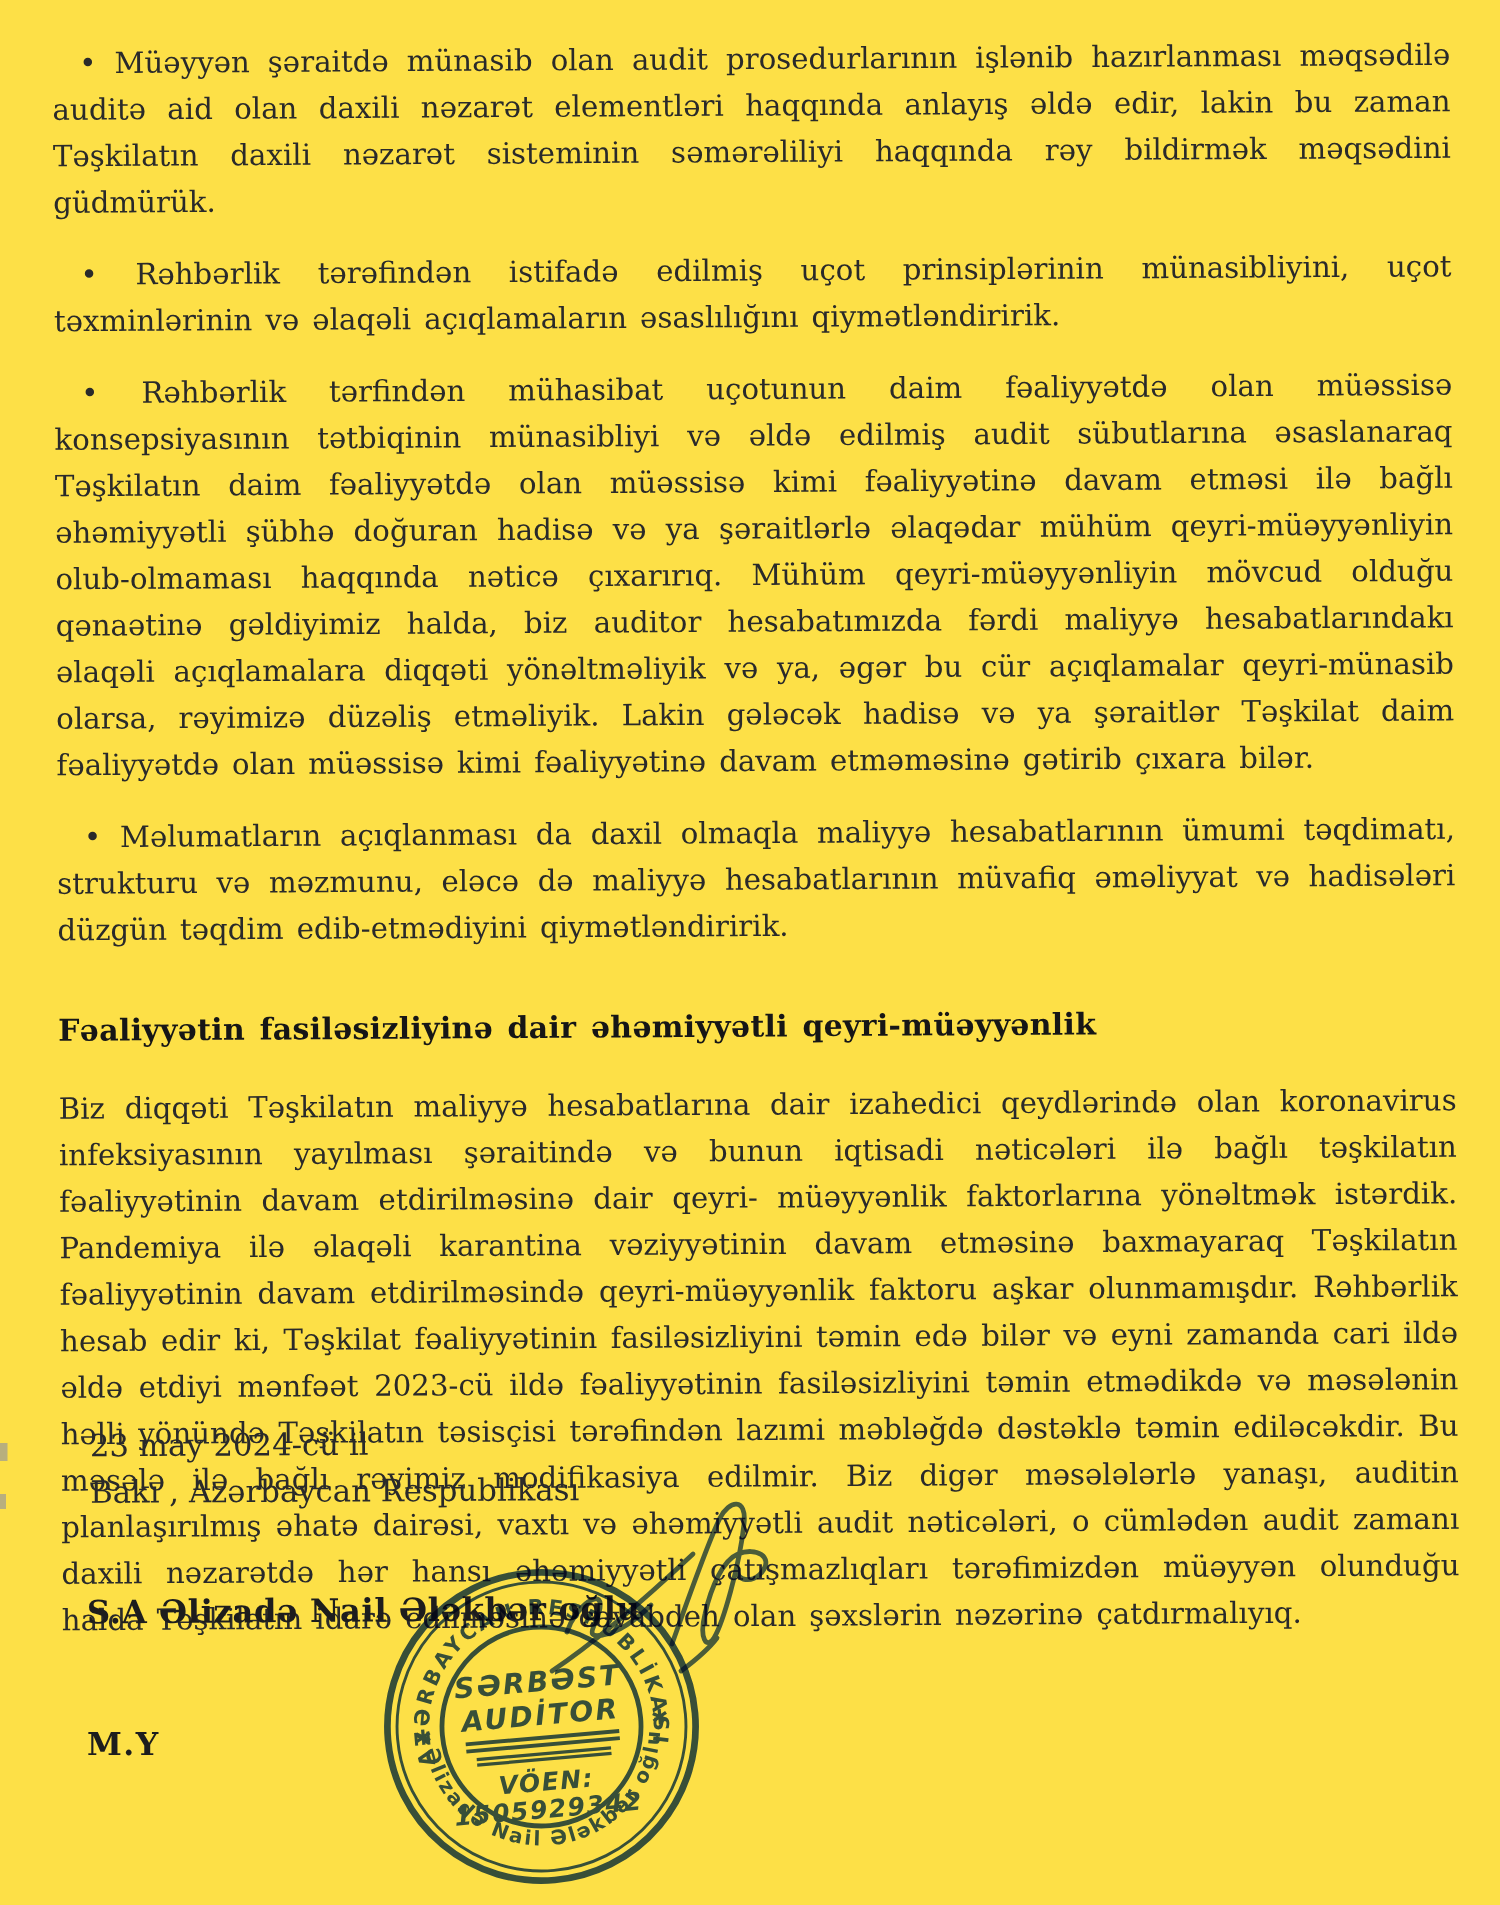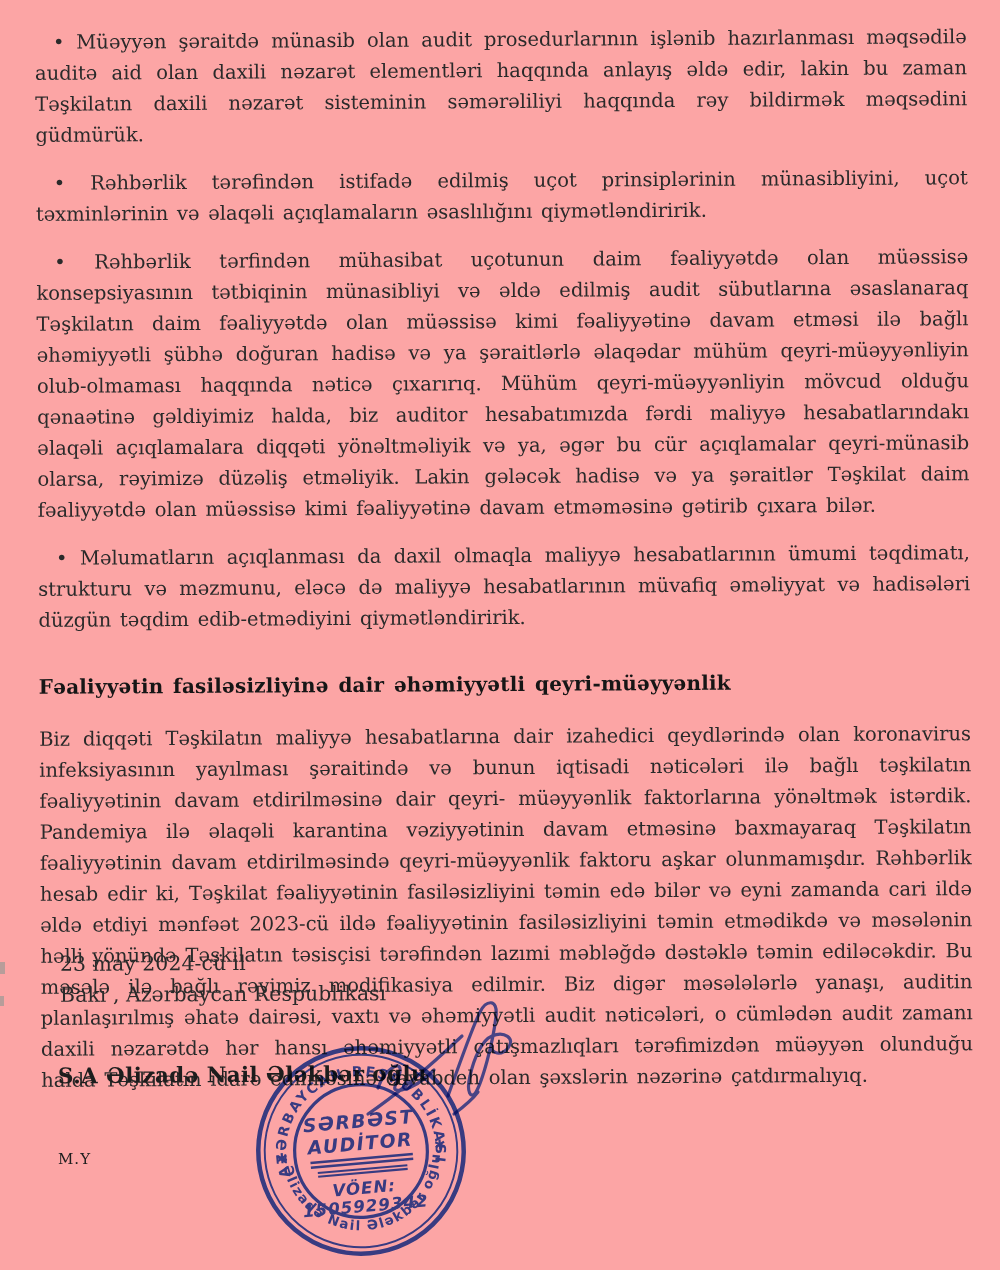--- a/index.html
+++ b/index.html
@@ -1,20 +1,20 @@
 <!DOCTYPE html>
 <html style="--stamp-ink: #2b4fc4;"><head>
 <meta charset="utf-8">
 <style>
   :root { --stamp-ink: #2b4fc4; --ink: #262626; }
   html,body { margin:0; padding:0; }
   body { background:#ffffff; font-family:"DejaVu Serif","Liberation Serif",serif; }
   .page {
     position:relative; width:1000px; height:1270px; overflow:hidden;
-    background:#fca5a5; color:var(--ink);
+    background:#fde047; color:var(--ink);
   }
   .content {
     position:absolute; left:38px; right:30px; top:24px;
     transform:rotate(-0.35deg);
     font-size:19.5px; line-height:31px; text-align:justify;
     word-spacing:2.5px; color:#2a2a2a;
   }
   .para { margin:0 0 17px 0; text-indent:18px; }
   .heading {
     margin:36px 0 21px 0; font-weight:bold; font-size:20px; color:#161616;
@@ -23,21 +23,21 @@
   .body-para { margin:0; text-indent:0; }
   .date-block {
     position:absolute; left:60px; top:948px; font-size:20.5px; line-height:31px;
     color:#2a2a2a; transform:rotate(-0.3deg);
   }
   .signatory {
     position:absolute; left:58px; top:1062px; font-size:21.5px; font-weight:bold;
     color:#1d1d1d; letter-spacing:0.4px; transform:rotate(-0.4deg);
   }
   .seal-initials {
-    position:absolute; left:58px; top:1150px; font-size:15px; font-weight:normal;
+    position:absolute; left:58px; top:1150px; font-size:21px; font-weight:bold;
     color:#1d1d1d; letter-spacing:1px;
   }
   .stamp-wrap {
     position:absolute; left:254px; top:1044px; width:214px; height:214px;
     color:var(--stamp-ink); mix-blend-mode:multiply; opacity:0.94;
     transform:rotate(-5deg);
   }
   .stamp-wrap svg { width:100%; height:100%; }
   .signature-wrap {
     position:absolute; left:350px; top:996px; width:205px; height:140px;

